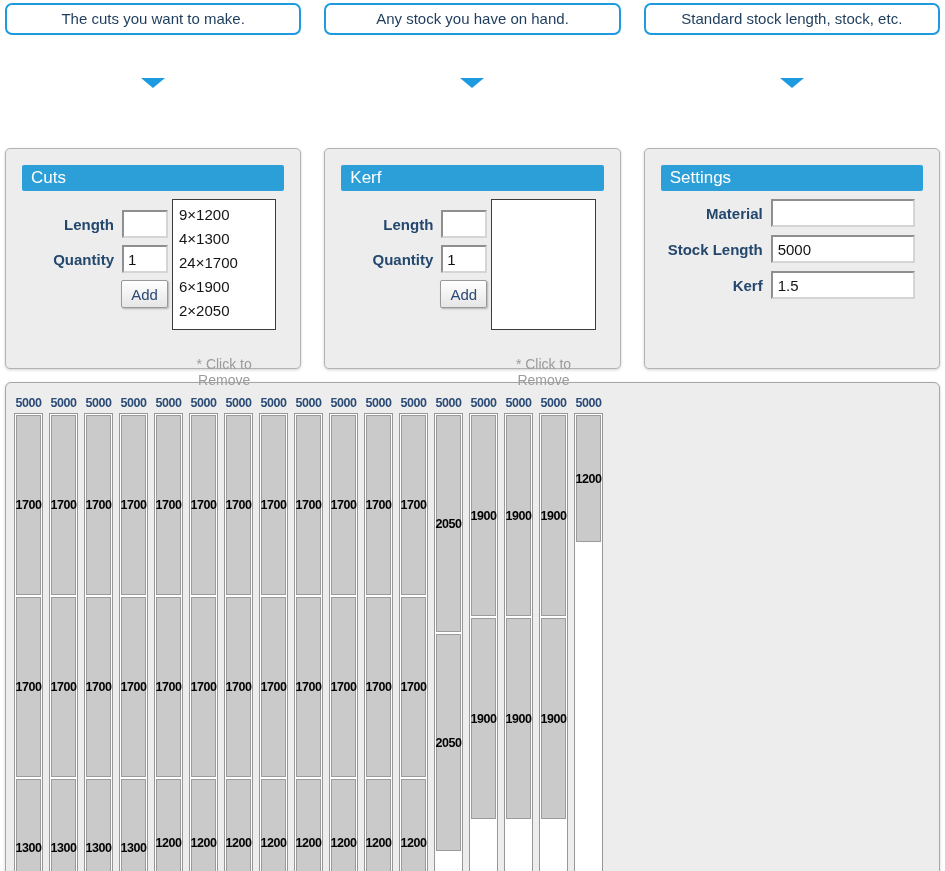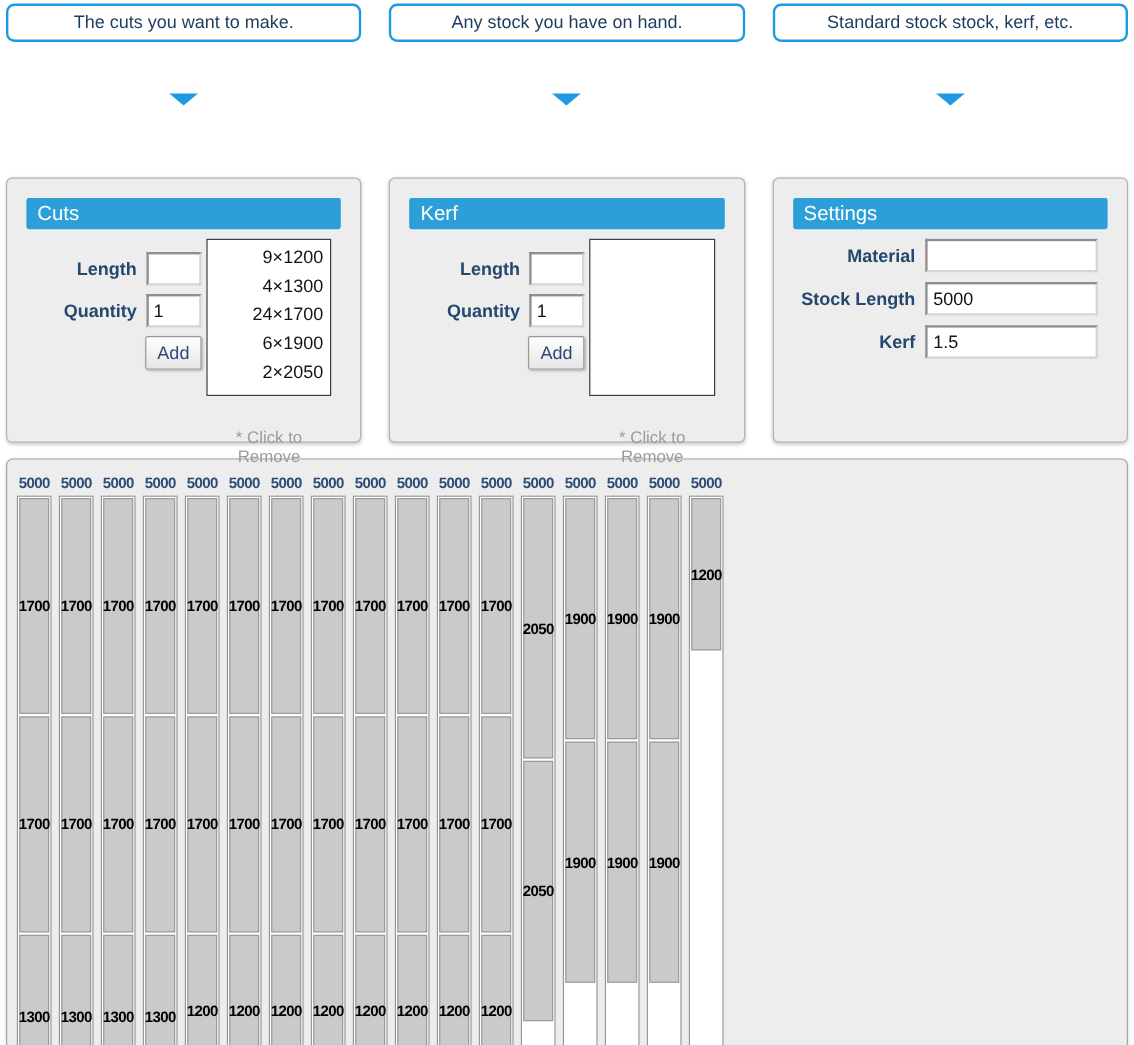--- a/index.html
+++ b/index.html
@@ -50,21 +50,21 @@
     border:1px solid #999; border-radius:2px;
     box-shadow:1px 1px 2px rgba(0,0,0,.25);
     font-family:"Liberation Sans", sans-serif; cursor:pointer;
   }
 
   .list-col { flex:1; display:flex; flex-direction:column; min-width:0; margin-left:4px; }
   .listbox {
     width:100%; height:131px; background:#fff; border:1px solid #3c3c3c;
     padding:3px 0; overflow:hidden;
   }
-  .list-item { font-size:15px; line-height:24px; padding:0 6px; color:#141414; cursor:pointer;text-align:right; }
+  .list-item { font-size:15px; line-height:24px; padding:0 6px; color:#141414; cursor:pointer; }
   .remove-hint { margin-top:26px; text-align:center; color:#9b9b9b; font-size:14px; }
 
   .settings-body { display:block; padding:8px 8px 0 0; }
   .settings-row { display:flex; align-items:center; margin-bottom:8px; }
   .settings-label { width:110px; flex:none; text-align:right; font-weight:bold; color:#24476d; font-size:15px; padding-right:8px; white-space:nowrap; }
   .settings-inp {
     flex:1; height:28px; background:#fff; font-size:15px; padding:1px 5px;
     border:2px solid; border-color:#8f8f8f #d5d5d5 #d5d5d5 #8f8f8f;
     font-family:"Liberation Sans", sans-serif; color:#111; min-width:0;
   }
@@ -155,21 +155,21 @@
         </div>
         <div class="list-col">
           <div class="listbox"></div>
           <div class="remove-hint">* Click to Remove</div>
         </div>
       </div>
     </div>
   </div>
 
   <div class="group">
-    <div class="tooltip">Standard stock stock, kerf, etc.</div>
+    <div class="tooltip">Standard stock length, stock, etc.</div>
     <div class="arrow-wrap">
       <span class="arrow"></span>
     </div>
     <div class="panel">
       <div class="panel-header">Settings</div>
       <div class="settings-body">
         <div class="settings-row">
           <span class="settings-label">Material</span>
           <input class="settings-inp" value="" style="">
         </div>

